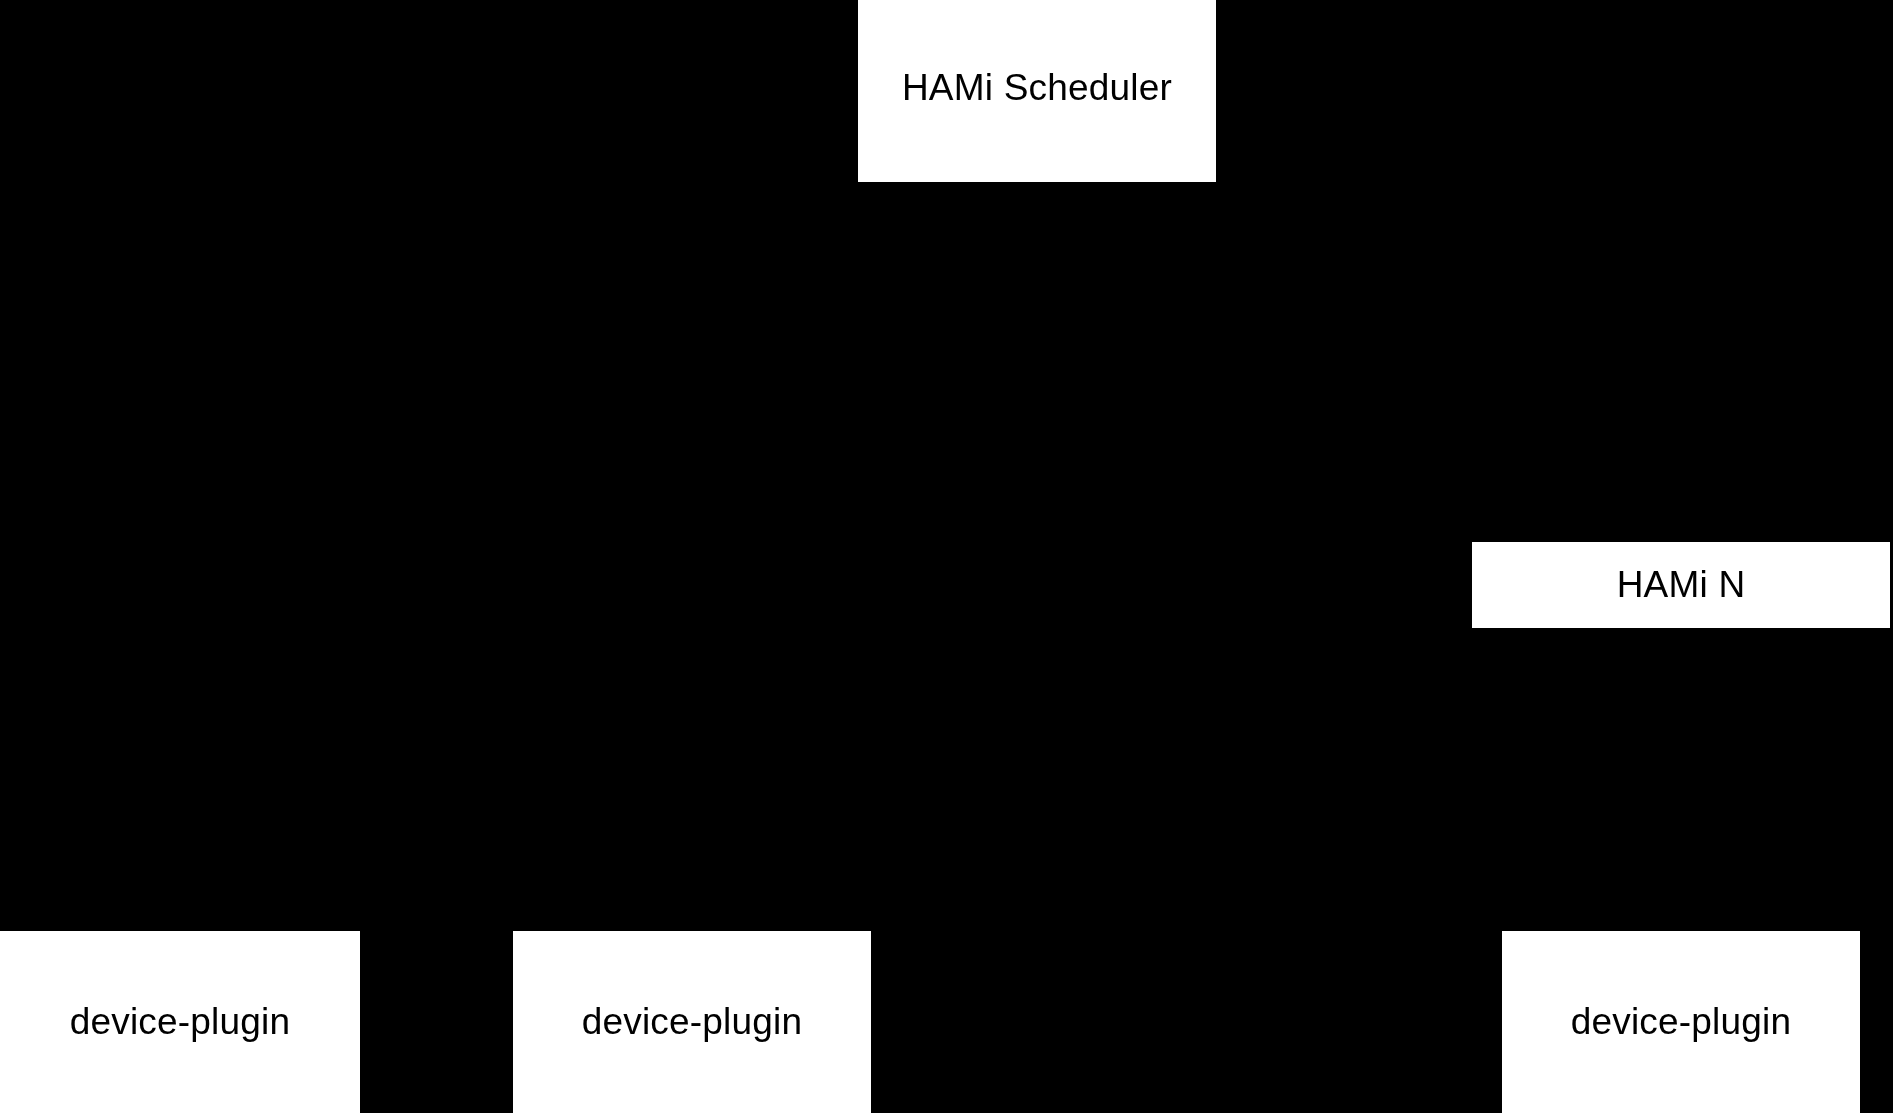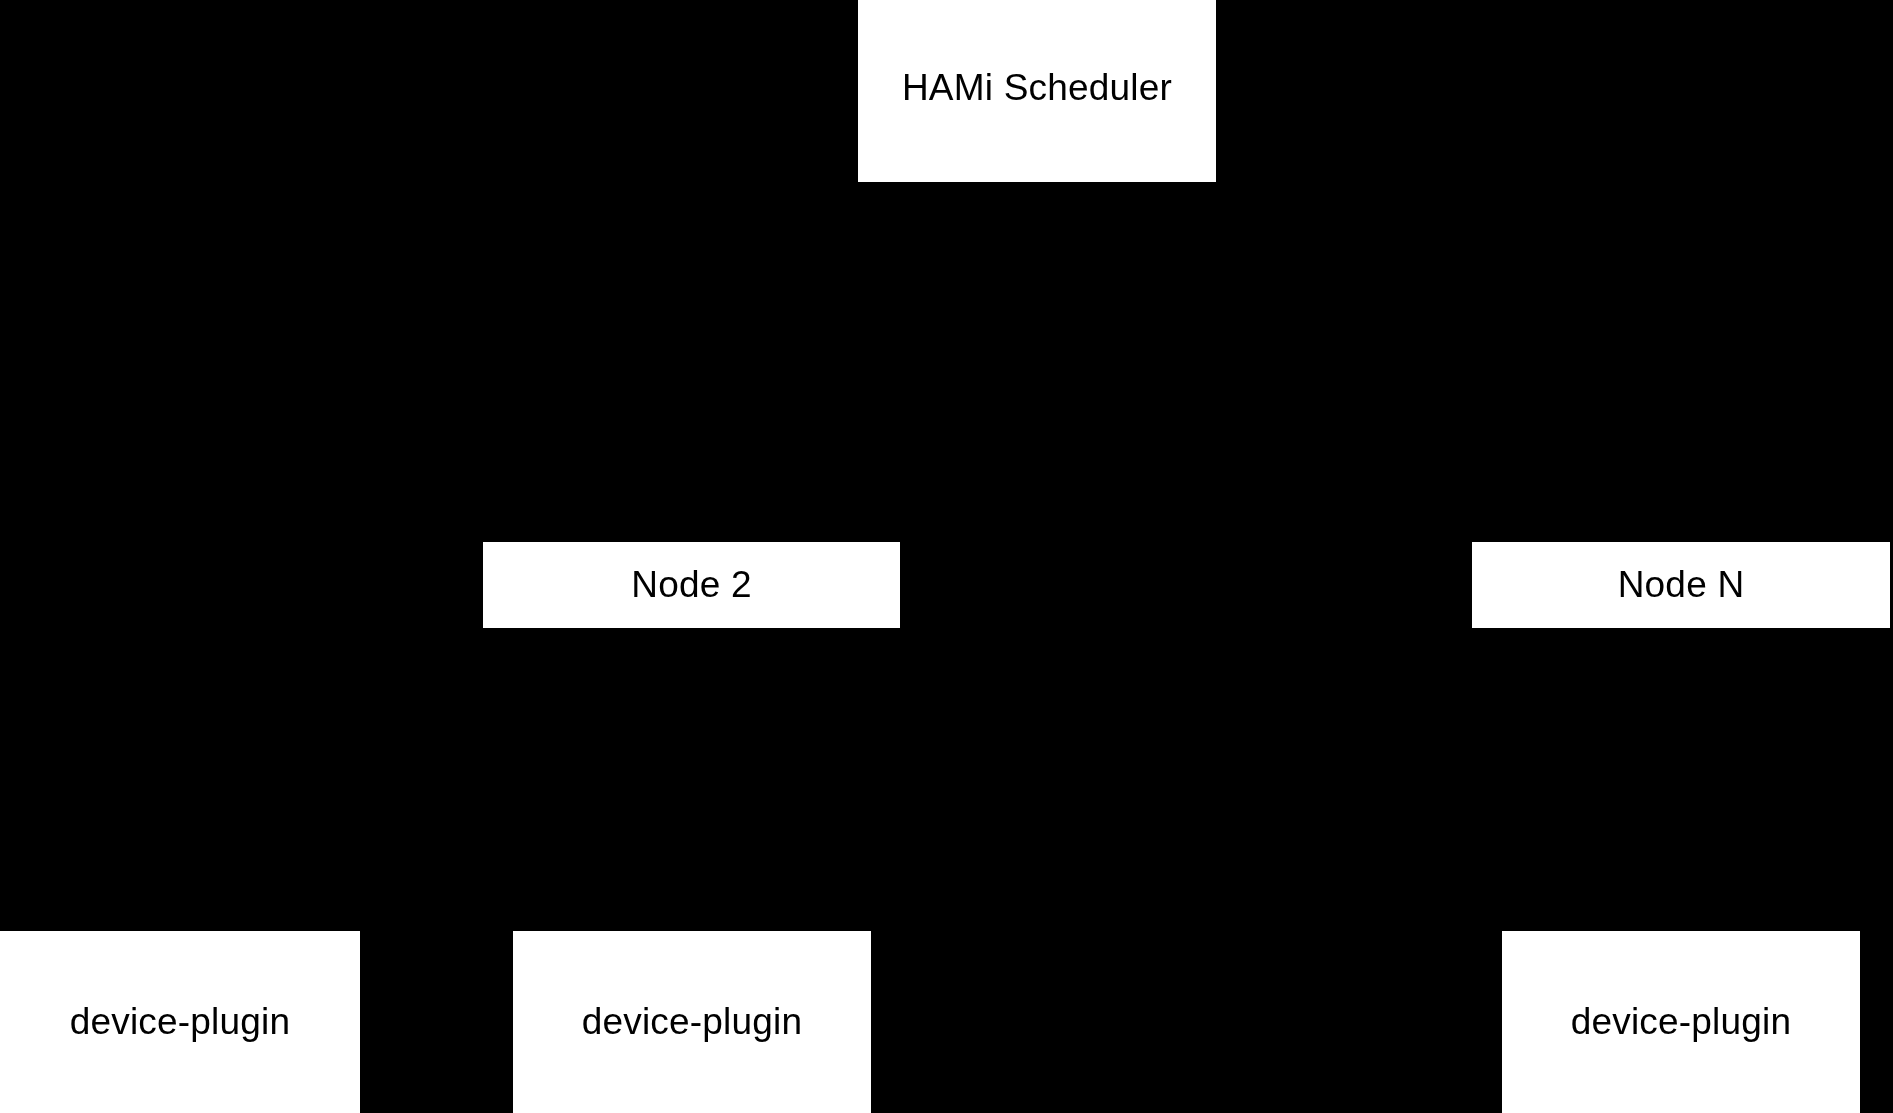--- a/index.html
+++ b/index.html
@@ -59,26 +59,23 @@
 </head>
 <body>
 
 <div id="canvas">
 
   <div class="node-box" id="scheduler-box">
     <span class="box-label">HAMi Scheduler</span>
   </div>
 
 
-  <div class="node-box" id="node-box-1">
-    <span class="box-label">Node 2</span>
-  </div>
 
   <div class="node-box" id="node-box-2">
-    <span class="box-label">Node N</span>
+    <span class="box-label">HAMi N</span>
   </div>
 
   <div class="node-box" id="plugin-box-0">
     <span class="box-label">device-plugin</span>
   </div>
 
   <div class="node-box" id="plugin-box-1">
     <span class="box-label">device-plugin</span>
   </div>
 

